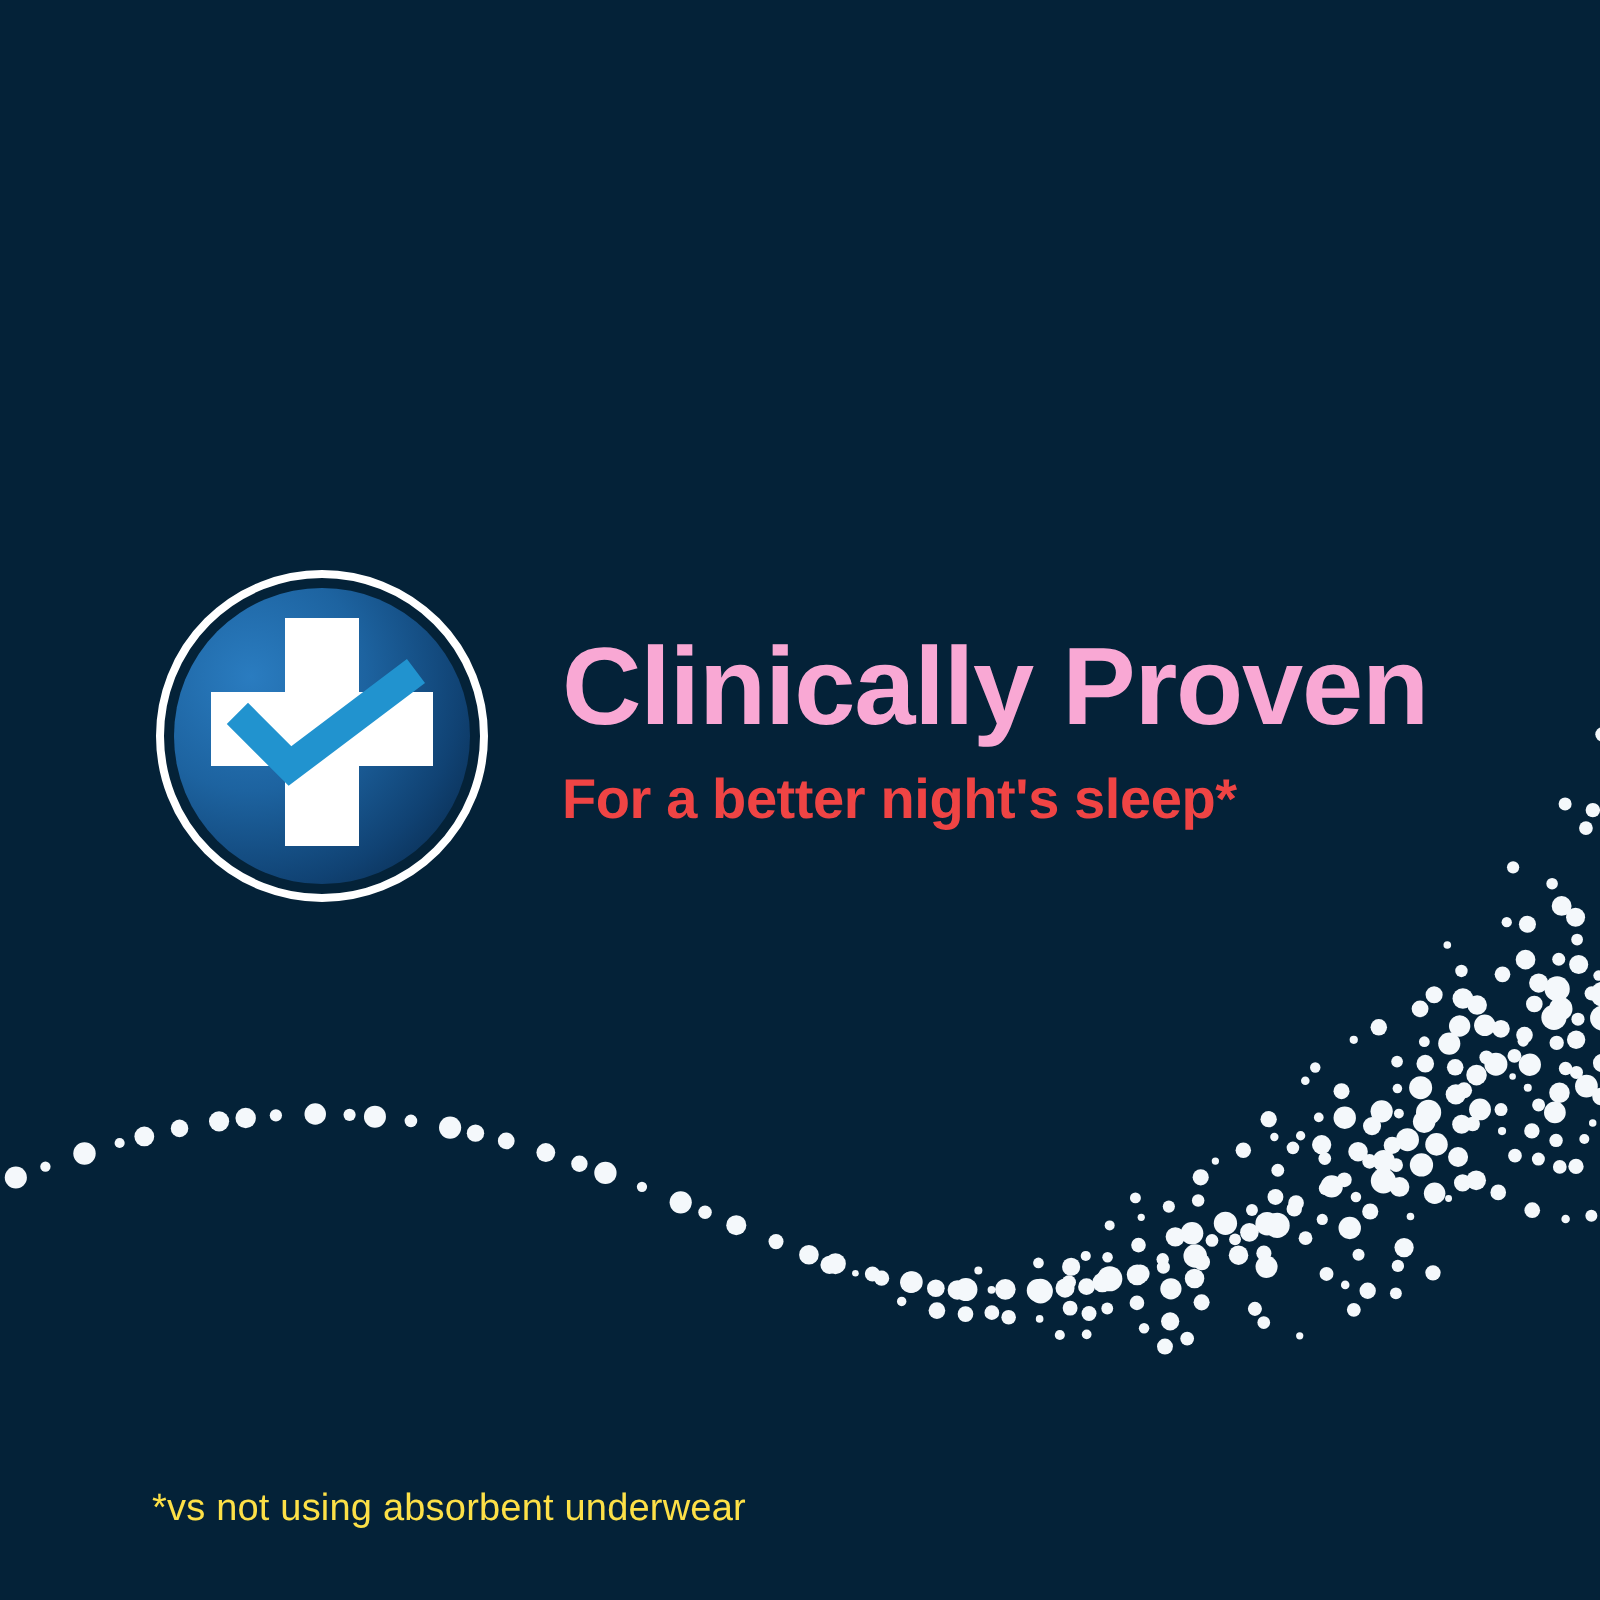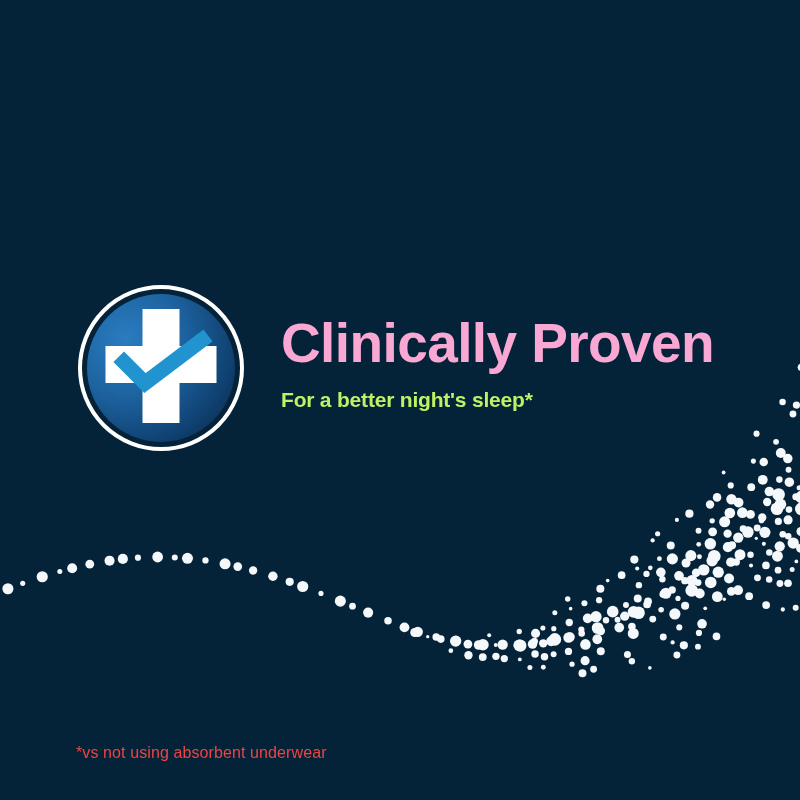--- a/index.html
+++ b/index.html
@@ -49,36 +49,36 @@
     color: #f9a8d4;
     font-size: 55px;
     font-weight: bold;
     letter-spacing: -0.6px;
     line-height: 62px;
     white-space: nowrap;
   }
   #subhead {
     margin: 0;
     padding-top: 10px;
-    color: #bef264;
-    font-size: 21px;
+    color: #ef4444;
+    font-size: 28px;
     font-weight: bold;
     letter-spacing: -0.2px;
     line-height: 32px;
     white-space: nowrap;
   }
 
   
   #footnote {
     position: absolute;
     left: 76px;
     top: 744px;
     margin: 0;
-    color: #ef4444;
-    font-size: 16px;
+    color: #fde047;
+    font-size: 19px;
     font-weight: normal;
     letter-spacing: 0.1px;
     white-space: nowrap;
   }
 </style>
 </head>
 <body>
 
 <div id="banner">
 

